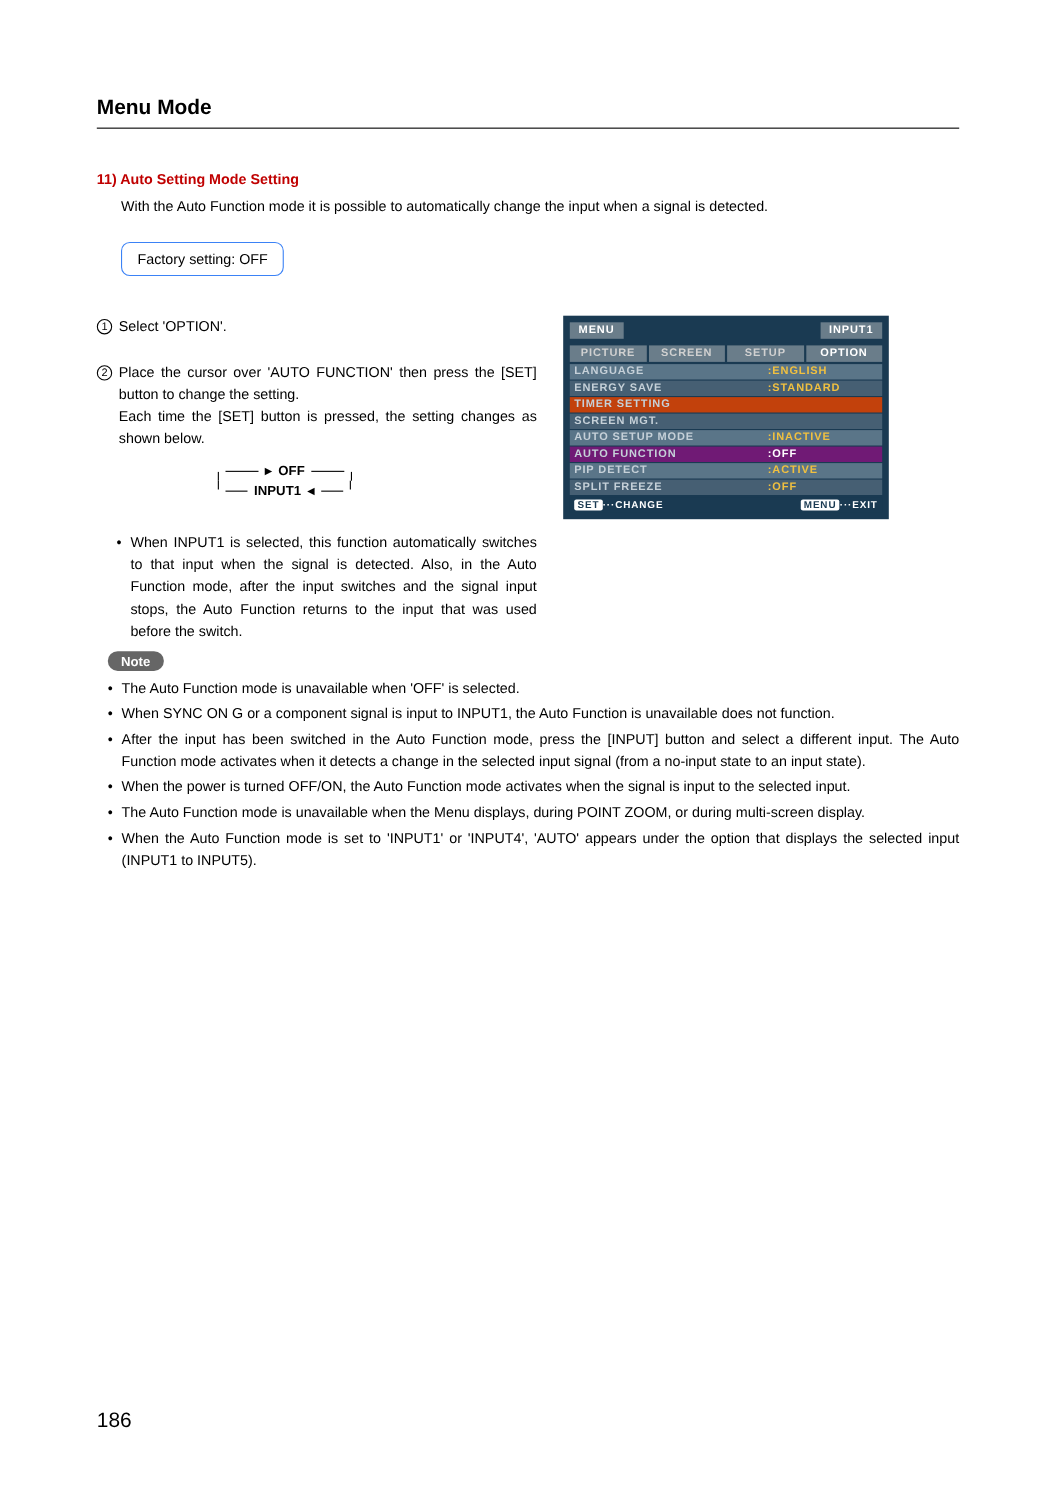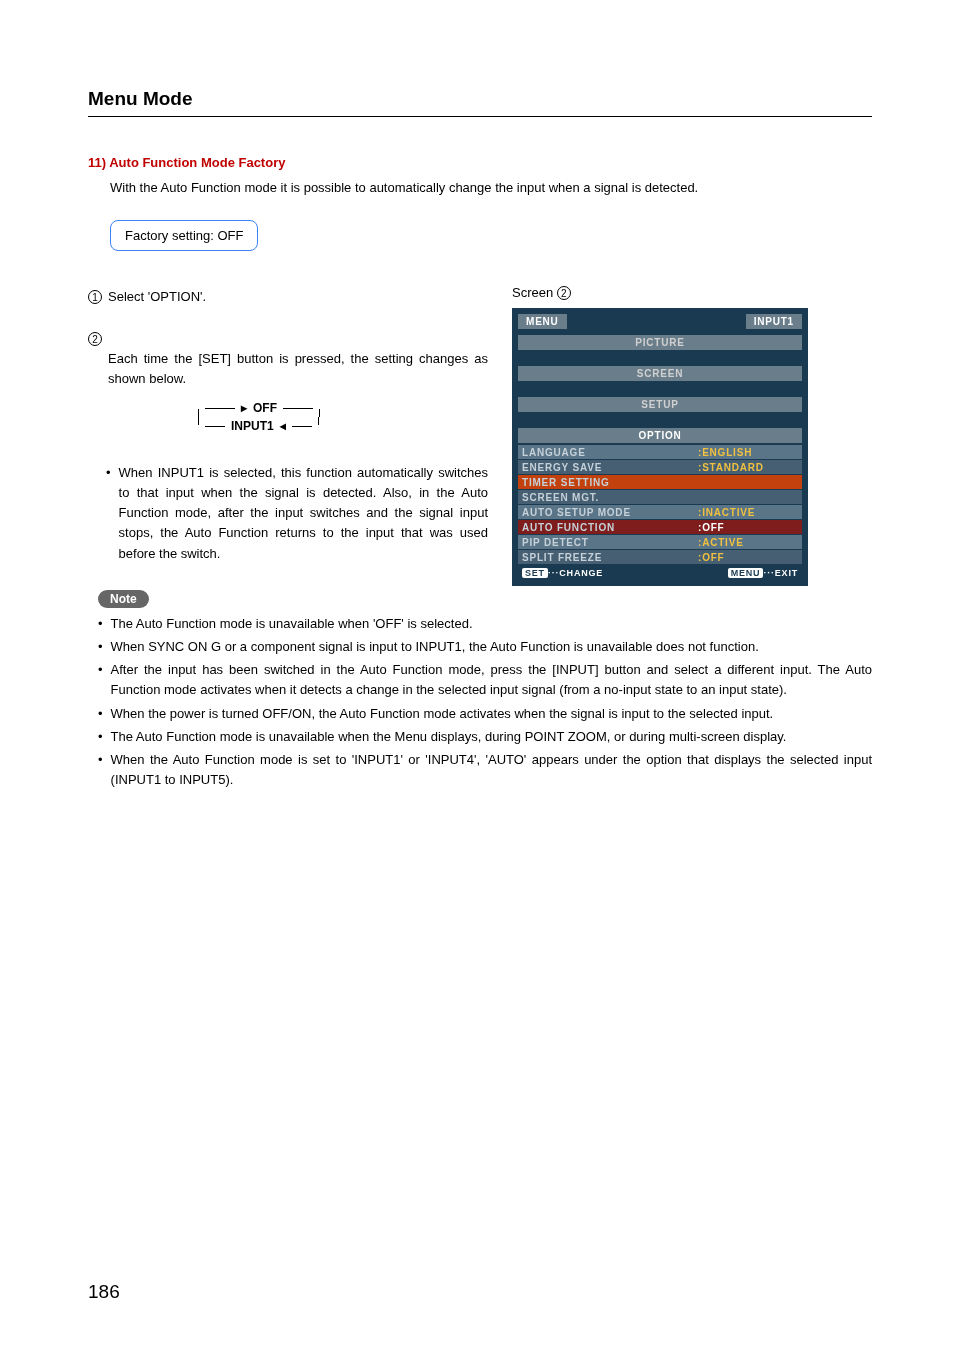--- a/index.html
+++ b/index.html
@@ -132,23 +132,22 @@
       justify-content: space-between;
       margin-bottom: 6px;
     }
     .osd-header-box {
       background: #6a7d8a;
       padding: 2px 8px;
       color: #fff;
     }
     .osd-tabs {
       display: flex;
-      gap: 16px;
+      gap: 2px;
       margin-bottom: 2px;
-      flex-direction: column;
     }
     .osd-tab {
       flex: 1;
       background: #6a7d8a;
       padding: 2px 4px;
       text-align: center;
       color: #d0d0d0;
     }
     .osd-tab.active {
       background: #6a7d8a;
@@ -160,21 +159,21 @@
       background: #c2410c;
       margin-bottom: 1px;
     }
     .osd-row.alt {
       background: #465f73;
     }
     .osd-row.highlight {
       background: #5a7588;
     }
     .osd-row.selected {
-      background: #7f1d1d;
+      background: #701a75;
       justify-content: flex-end;
     }
     .osd-label {
       flex: 1;
       color: #c5d0d8;
     }
     .osd-value {
       flex: 0 0 100px;
       color: #f0c040;
     }
@@ -224,39 +223,39 @@
   </style>
 </head>
 <body>
 
 
 
 <div class="page-title">Menu Mode</div>
 
 <div class="section-heading">
   <span>11)</span>
-  <span>Auto Function Mode Factory</span>
+  <span>Auto Setting Mode Setting</span>
 </div>
 
 <div class="intro-text">With the Auto Function mode it is possible to automatically change the input when a signal is detected.</div>
 
 <div class="factory-box">Factory setting: OFF</div>
 
 <div class="columns">
   <div class="left-col">
 
     <div class="step">
       <span class="step-num"><span class="circled">1</span></span>
       <span class="step-body">Select 'OPTION'.</span>
     </div>
 
     <div class="step" style="margin-top:22px;">
       <span class="step-num"><span class="circled">2</span></span>
       <span class="step-body">
-        <br>
+        <span>Place the cursor over 'AUTO FUNCTION' then press the [SET] button to change the setting.</span><br>
         <span>Each time the [SET] button is pressed, the setting changes as shown below.</span>
 
         <div class="toggle-diagram">
           <div class="toggle-row">
             <div class="v-line" style="height:8px; align-self:flex-end;"></div>
             <div class="h-line" style="width:30px;"></div>
             <span>▸</span>
             <span>OFF</span>
             <div class="h-line" style="width:30px;"></div>
             <div class="v-line" style="height:8px; align-self:flex-end;"></div>
@@ -274,24 +273,20 @@
     </div>
 
     <div class="bullet-item" style="margin-left:18px;">
       <span class="bullet-dot">•</span>
       <span class="bullet-body">When INPUT1 is selected, this function automatically switches to that input when the signal is detected.  Also, in the Auto Function mode, after the input switches and the signal input stops, the Auto Function returns to the input that was used before the switch.</span>
     </div>
 
   </div>
 
   <div class="right-col">
-    <div class="screen-label">
-      <span>Screen</span>
-      <span class="circled">2</span>
-    </div>
 
     <div class="osd-menu">
       <div class="osd-header">
         <span class="osd-header-box">MENU</span>
         <span class="osd-header-box">INPUT1</span>
       </div>
       <div class="osd-tabs">
         <span class="osd-tab">PICTURE</span>
         <span class="osd-tab">SCREEN</span>
         <span class="osd-tab">SETUP</span>

